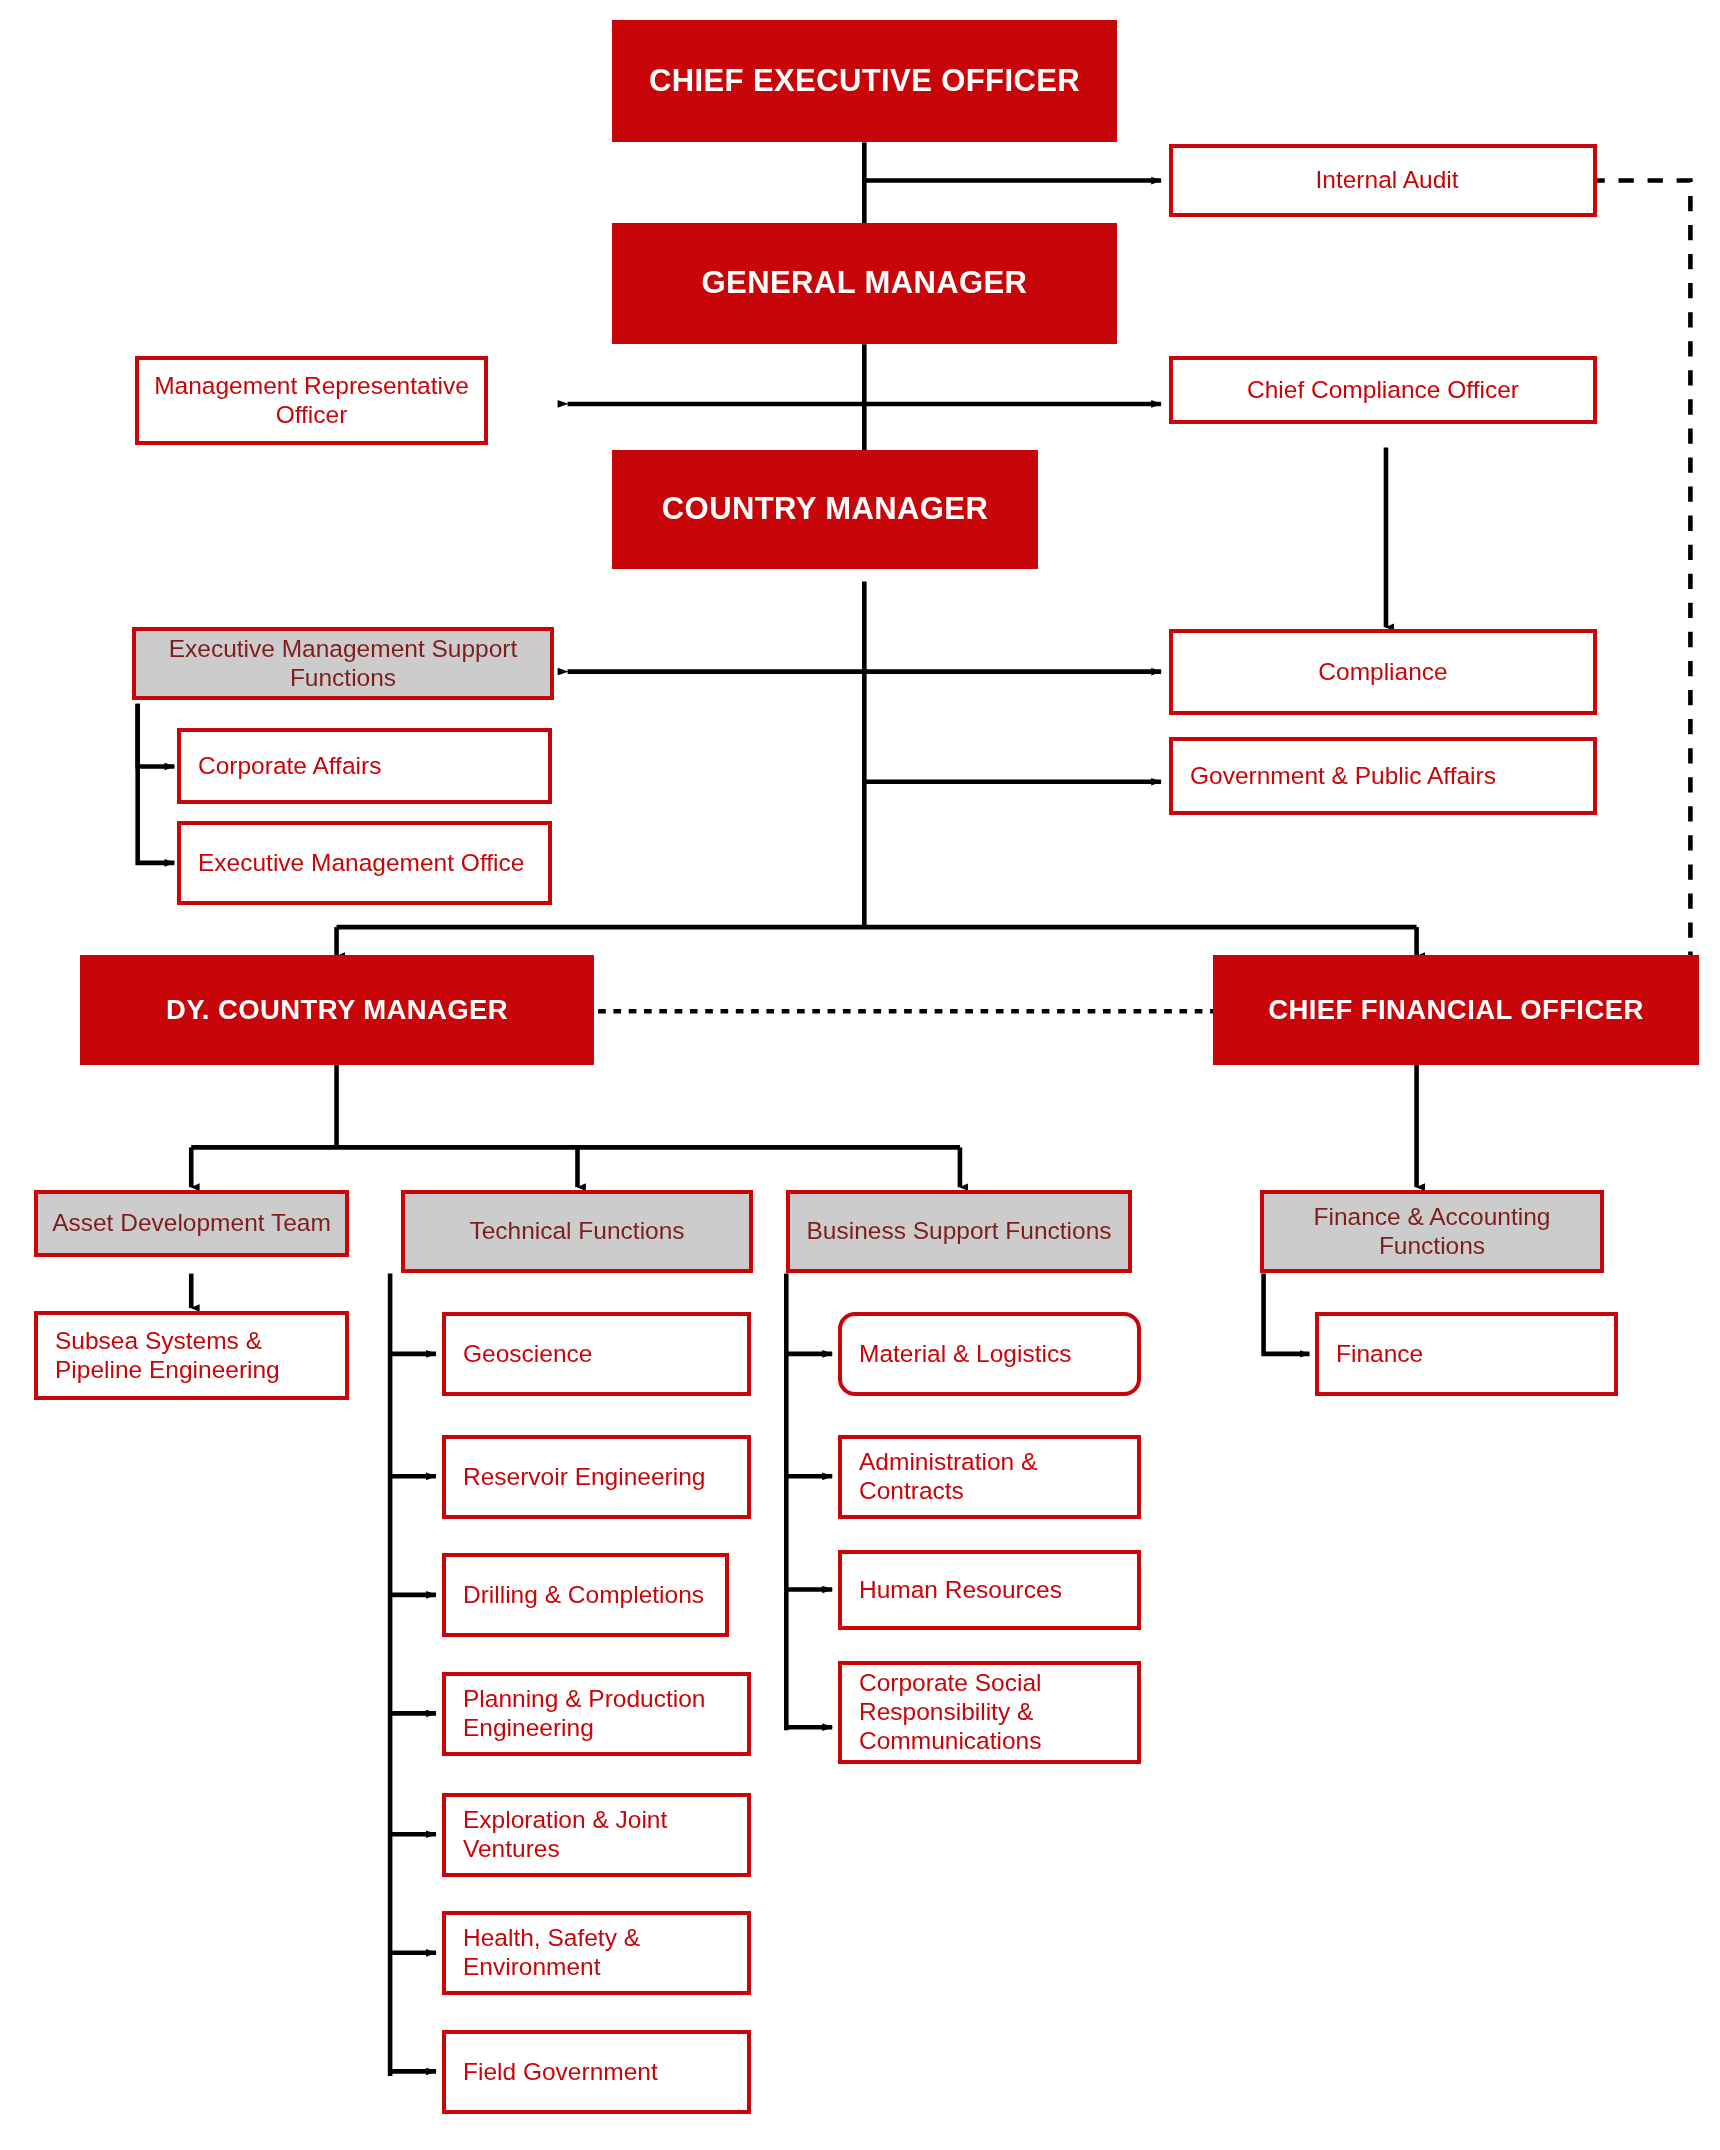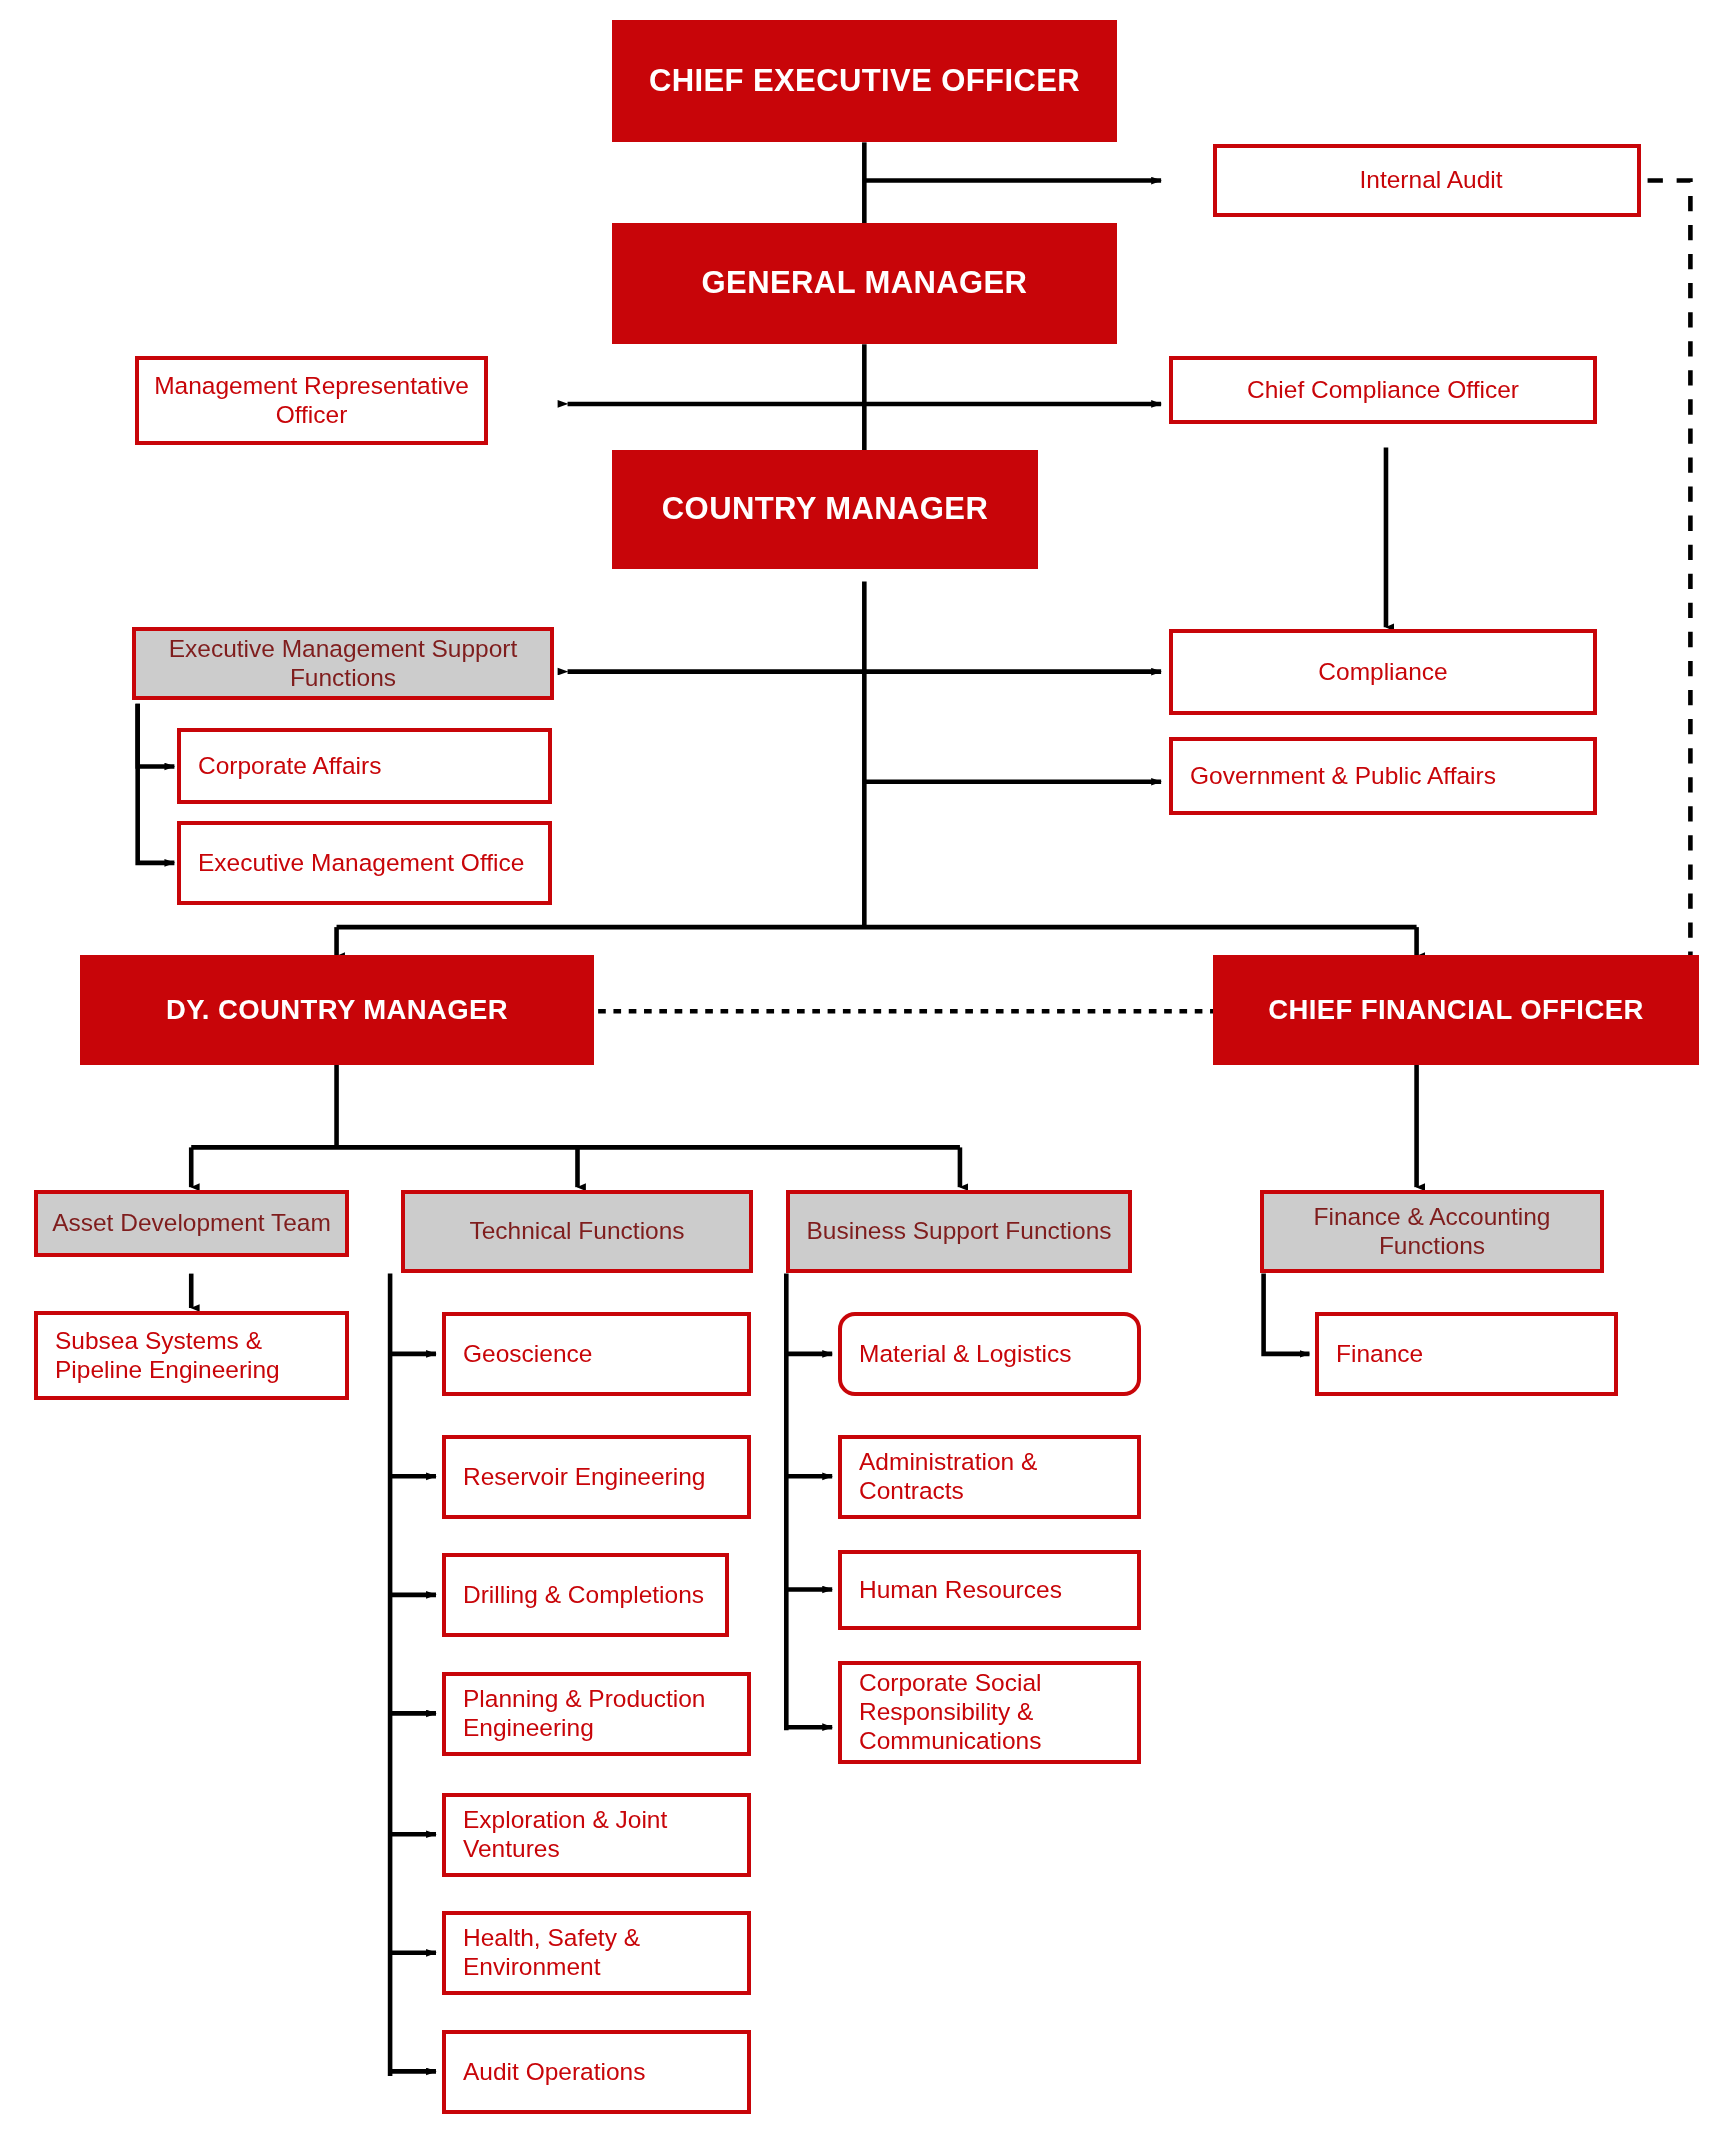--- a/index.html
+++ b/index.html
@@ -167,21 +167,21 @@
   </div>
 
   <div class="node exec small calign" style="left:80px; top:955px; width:514px; height:110px;">
     <span class="lbl">DY. COUNTRY MANAGER</span>
   </div>
 
   <div class="node exec small calign" style="left:1213px; top:955px; width:486px; height:110px;">
     <span class="lbl">CHIEF FINANCIAL OFFICER</span>
   </div>
 
-  <div class="node outline calign" style="left:1213px; top:144px; width:428px; height:73px;padding-left:8px;">
+  <div class="node outline calign" style="left:1169px; top:144px; width:428px; height:73px;padding-left:8px;">
     <span class="lbl">Internal Audit</span>
   </div>
 
   <div class="node outline calign" style="left:135px; top:356px; width:353px; height:89px;">
     <span class="lbl">Management Representative Officer</span>
   </div>
 
   <div class="node outline calign" style="left:1169px; top:356px; width:428px; height:68px;">
     <span class="lbl">Chief Compliance Officer</span>
   </div>
@@ -244,21 +244,21 @@
 
   <div class="node outline lalign" style="left:442px; top:1793px; width:309px; height:84px;">
     <span class="lbl">Exploration &amp; Joint Ventures</span>
   </div>
 
   <div class="node outline lalign" style="left:442px; top:1911px; width:309px; height:84px;">
     <span class="lbl">Health, Safety &amp; Environment</span>
   </div>
 
   <div class="node outline lalign" style="left:442px; top:2030px; width:309px; height:84px;">
-    <span class="lbl">Audit Operations</span>
+    <span class="lbl">Field Government</span>
   </div>
 
   <div class="node outline lalign" style="left:838px; top:1312px; width:303px; height:84px;border-radius:17px;">
     <span class="lbl">Material &amp; Logistics</span>
   </div>
 
   <div class="node outline lalign" style="left:838px; top:1435px; width:303px; height:84px;">
     <span class="lbl">Administration &amp; Contracts</span>
   </div>
 

